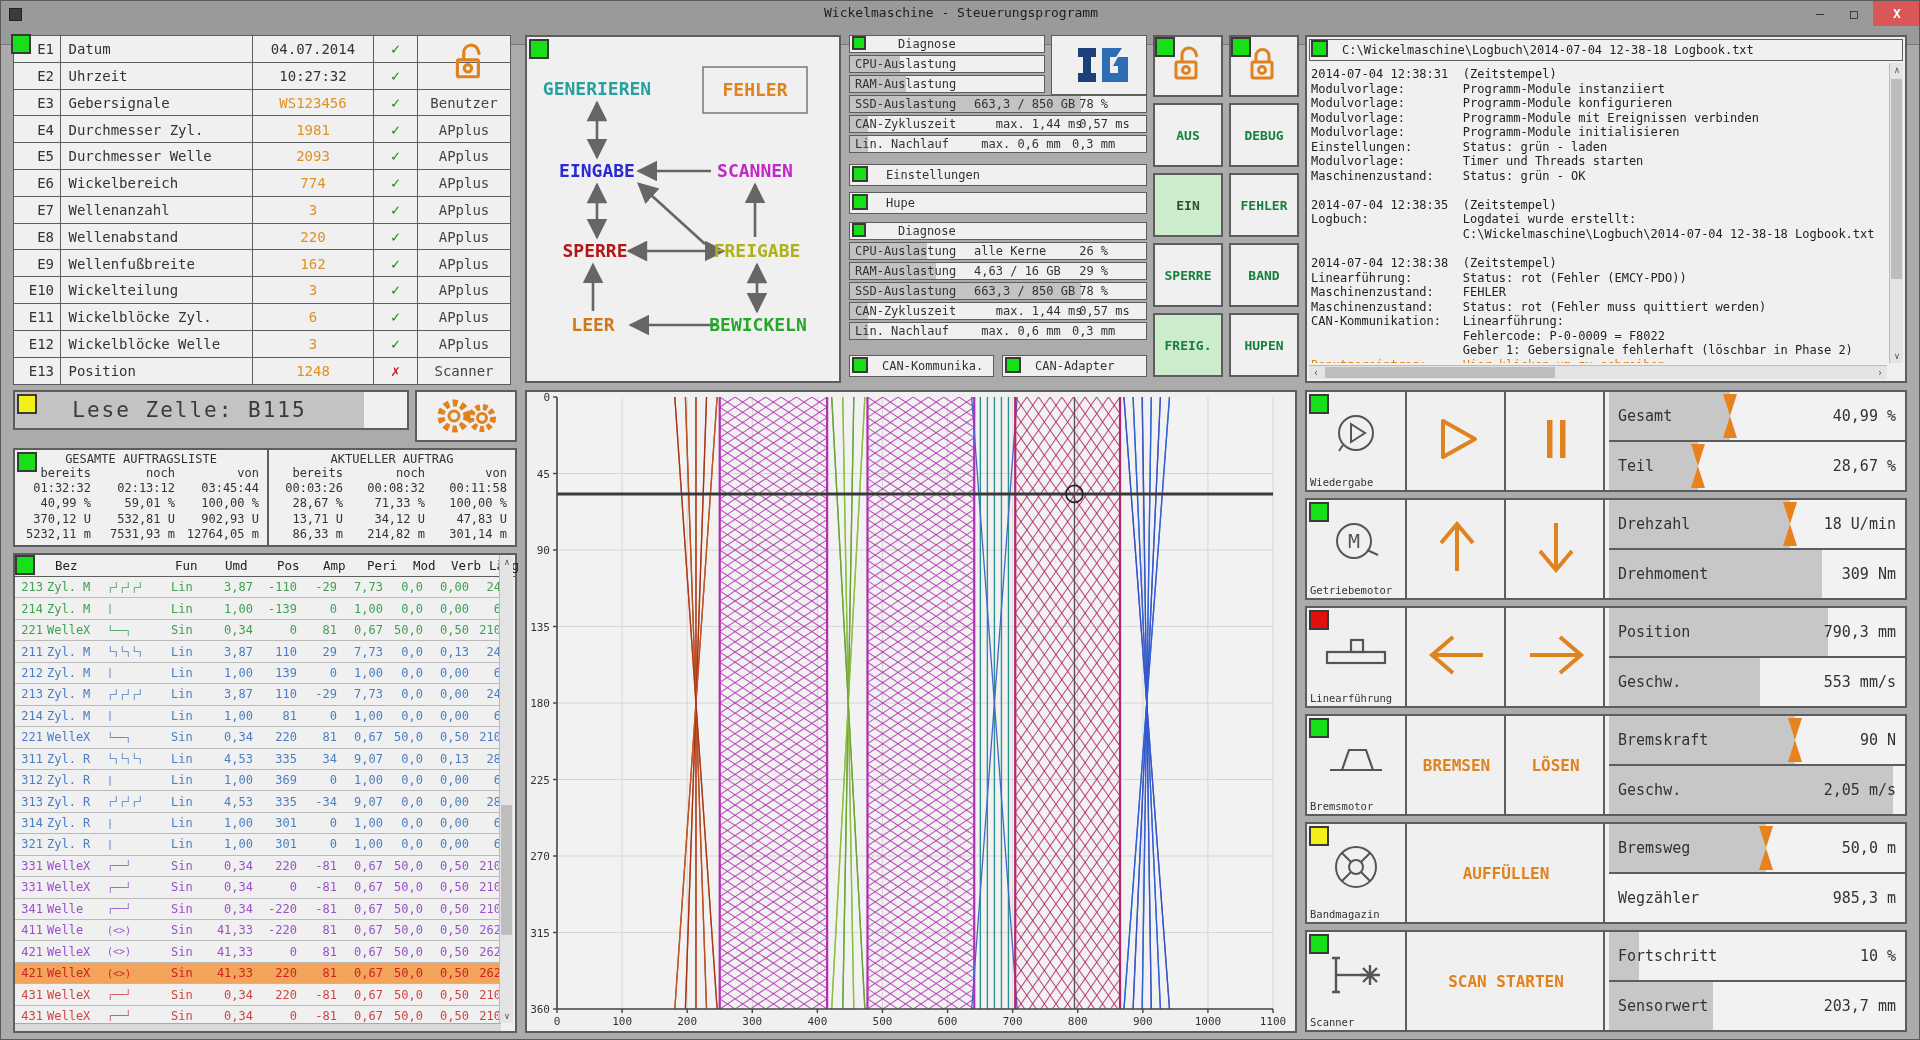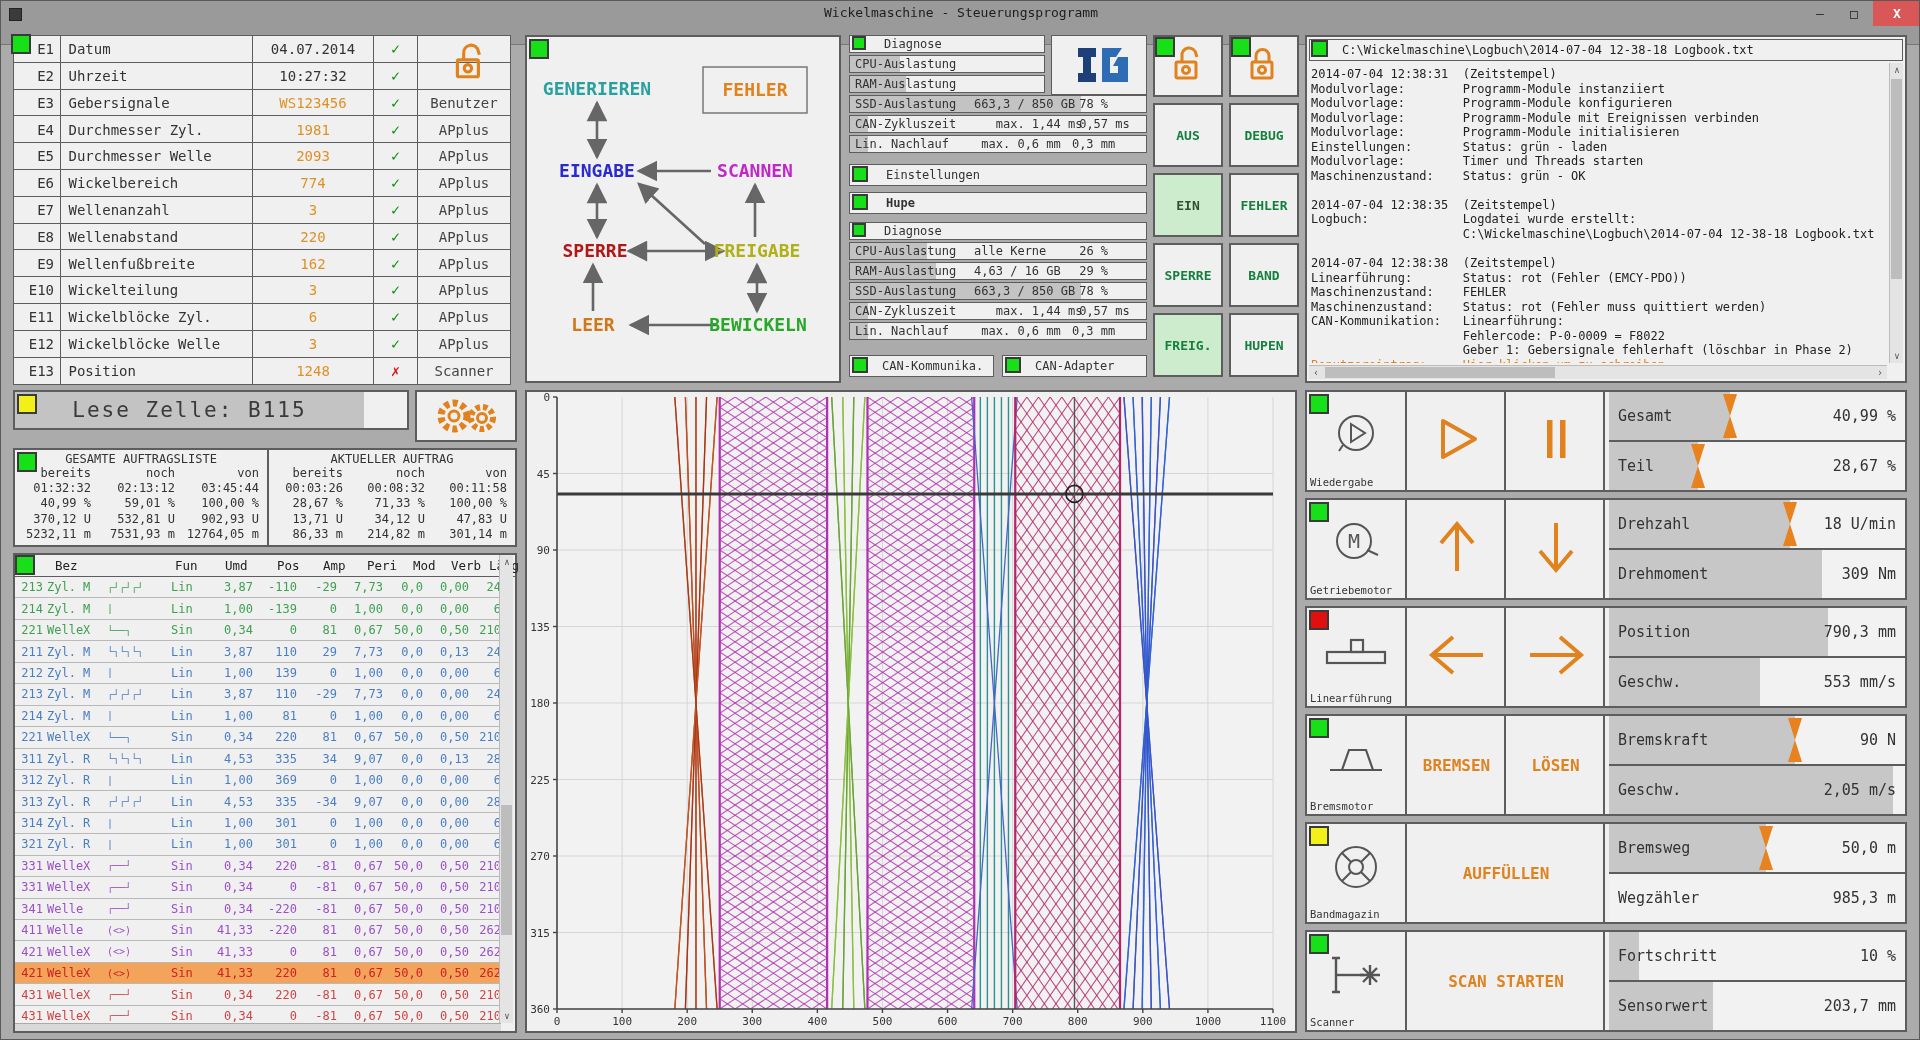--- a/index.html
+++ b/index.html
@@ -32,21 +32,21 @@
   .pt-value{width:122px;justify-content:center;}
   .pt-value.orange{color:#df9025;}
   .pt-check{width:46px;justify-content:center;font-weight:bold;font-size:15px;color:#119111;}
   .pt-check.bad{color:#d41414;}
   .pt-source{width:94px;justify-content:center;color:#444;}
   
   #diagram-panel{left:524px;top:34px;width:316px;height:348px;}
   
   #diagnose-panel{left:848px;top:34px;width:298px;height:348px;border:none;background:transparent;}
   .dg-header{position:relative;height:18px;border:1.5px solid #5d5d5d;background:#f0f0f0;
-             font-size:12px;color:#333;display:flex;align-items:center;padding-left:34px;margin-bottom:2px;}
+             font-size:12px;color:#333;display:flex;align-items:center;padding-left:48px;margin-bottom:2px;}
   .dg-header .led{position:absolute;left:2px;top:0px;width:14px;height:14px;}
   .dg-row{position:relative;height:18px;border:1.5px solid #5d5d5d;background:#f0f0f0;margin-bottom:2px;
           font-size:12px;color:#333;overflow:hidden;}
   .dg-fill{position:absolute;left:0;top:0;bottom:0;background:#c3c3c3;}
   .dg-row span{position:relative;z-index:2;}
   .dg-label{position:absolute;left:5px;top:1px;}
   .dg-value{position:absolute;left:128px;top:1px;}
   .dg-extra{position:absolute;right:6px;top:1px;}
   #dg-logo{position:absolute;right:0;top:0;width:96px;height:60px;border:1.5px solid #5d5d5d;
            background:#f0f0f0;display:flex;align-items:center;justify-content:center;}
@@ -288,21 +288,21 @@
       <div id="dg-logo">
         <svg width="70" height="46" viewBox="0 0 70 46">
           <path d="M14 6 h18 v9 h-5 v16 h5 v9 H14 v-9 h5 V15 h-5 Z" fill="#1d3f7a"></path>
           <path d="M38 6 h20 l-6 9 h-6 v16 h8 v-7 h-5 l5 -9 h10 v25 H38 Z" fill="#2e6db4"></path>
         </svg>
       </div>
       <div class="dg-bar" style="margin-top: 11px; margin-bottom: 0px;">
         <span class="led green"></span>
         <span>Einstellungen</span>
       </div>
-      <div class="dg-bar" style="margin-top: 6px; margin-bottom: 0px; font-weight: bold;">
+      <div class="dg-bar" style="margin-top: 6px; margin-bottom: 0px;">
         <span class="led green"></span>
         <span>Hupe</span>
       </div>
       <div style="margin-top: 8px;">
         <div class="dg-header">
           <span class="led green"></span>
           <span>Diagnose</span>
         </div>
         <div class="dg-row"><div class="dg-fill" style="width: 26%;"></div><span class="dg-label">CPU-Auslastung</span><span class="dg-value">26 %</span><span class="dg-extra">alle Kerne</span></div>
         <div class="dg-row"><div class="dg-fill" style="width: 29%;"></div><span class="dg-label">RAM-Auslastung</span><span class="dg-value">29 %</span><span class="dg-extra">4,63 / 16 GB</span></div>

